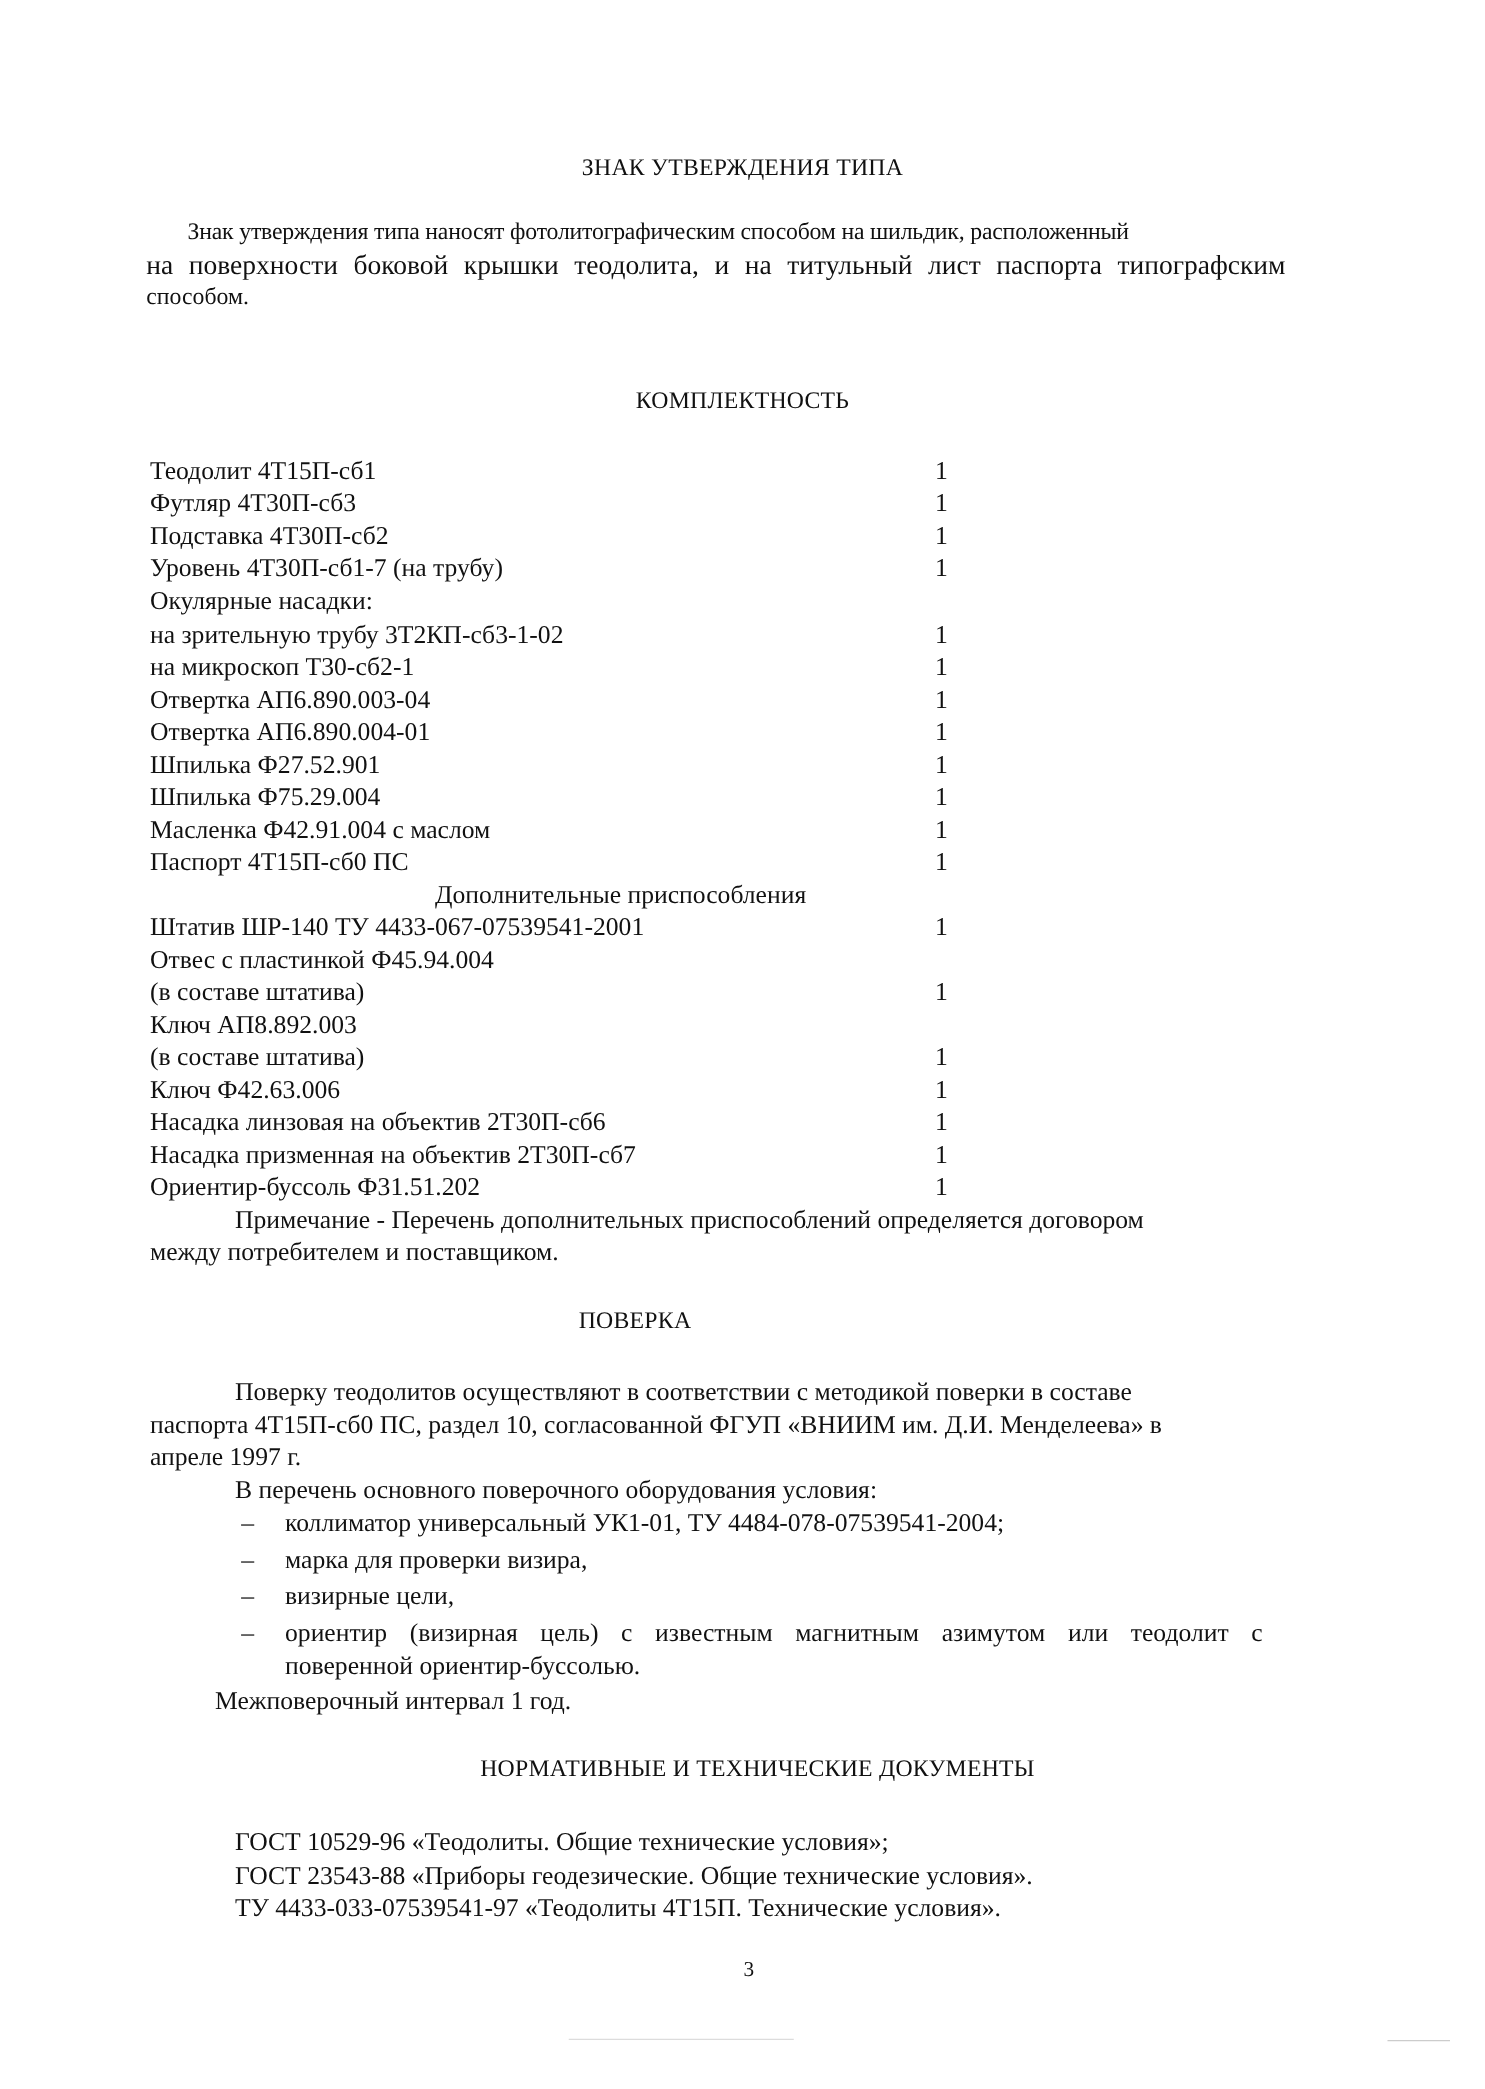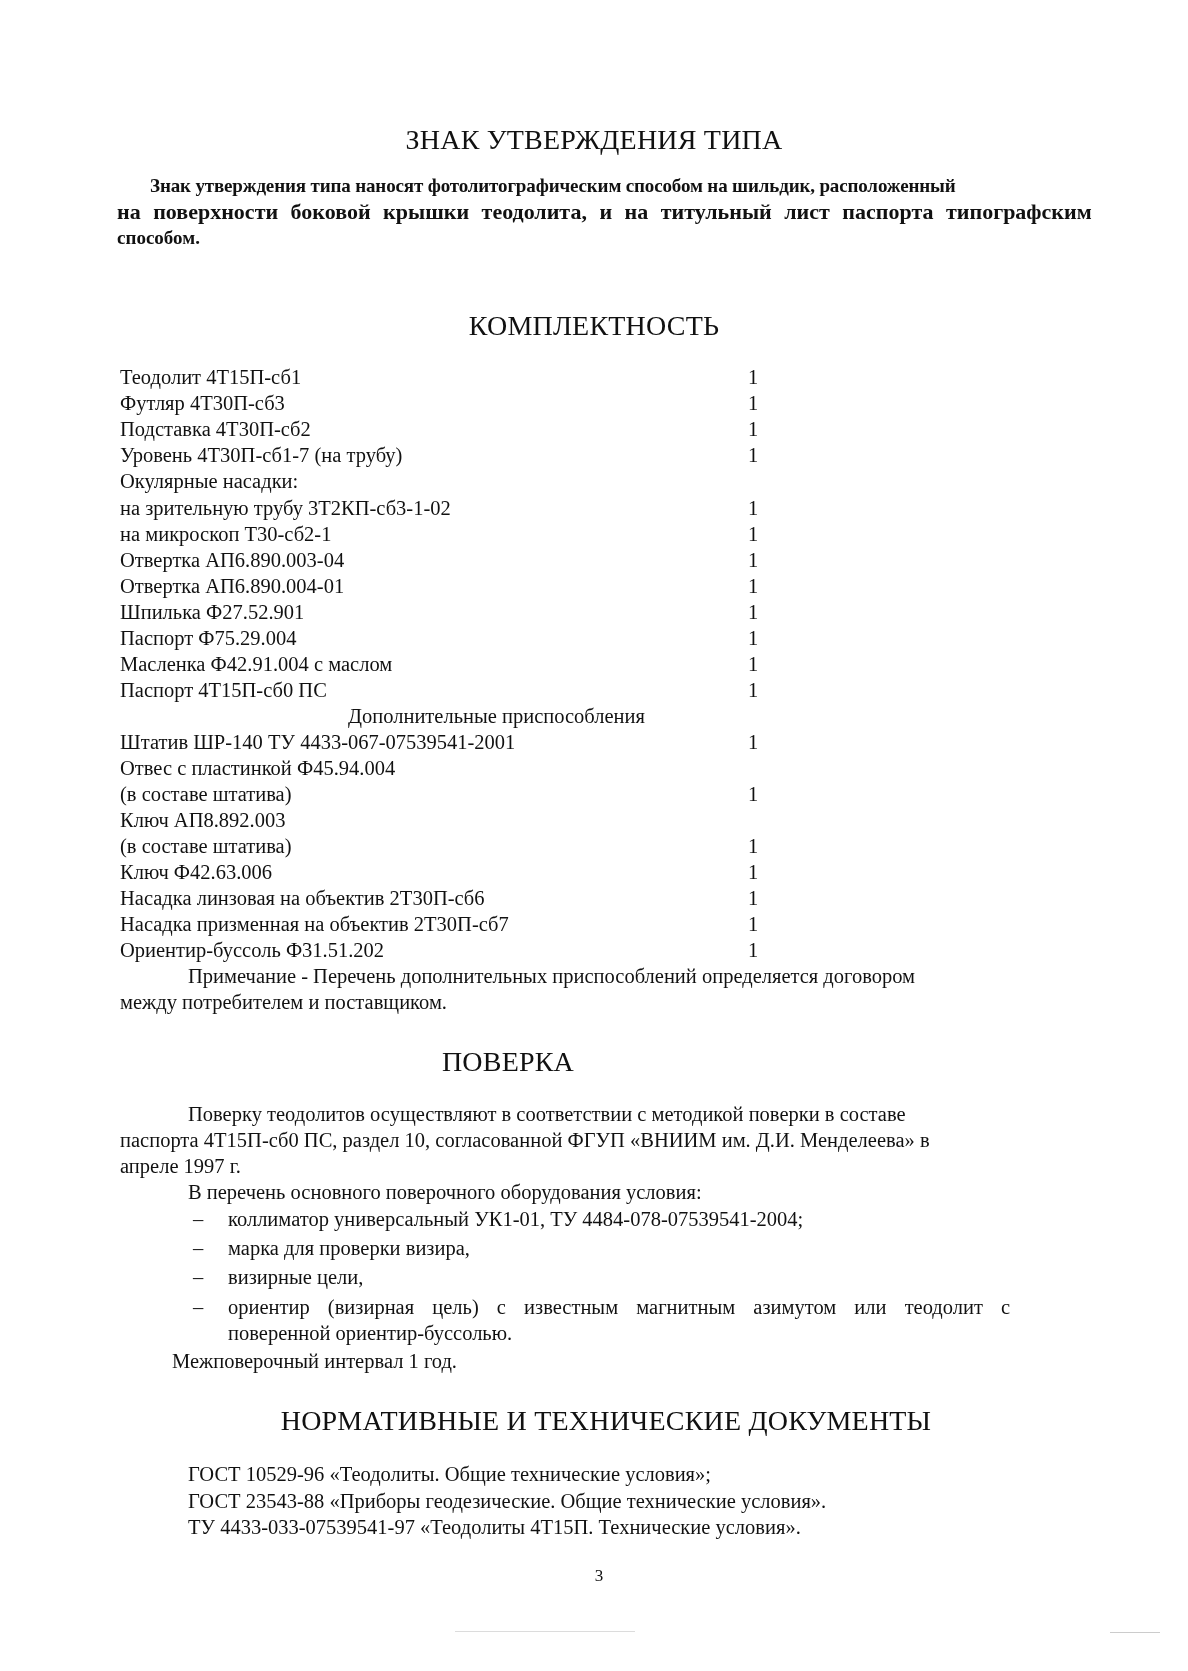--- a/index.html
+++ b/index.html
@@ -2,22 +2,22 @@
 <html><head>
 <meta charset="utf-8">
 <style>
   html, body { margin: 0; padding: 0; background: #ffffff; }
   body {
     width: 1188px; height: 1671px; position: relative; overflow: hidden;
     font-family: "Liberation Serif", "DejaVu Serif", serif;
     color: #111111;
   }
   .abs { position: absolute; white-space: nowrap; }
-  .heading { font-size: 28px; letter-spacing: 0.2px; }
-  .para { font-size: 19.5px; line-height: 27px; font-weight: bold; }
+  .heading { font-size: 19px; letter-spacing: 0.2px; }
+  .para { font-size: 19.5px; line-height: 27px; }
   .list-text { font-size: 20.5px; }
   .qty { font-size: 20.5px; }
   .scan-marks { position: absolute; height: 1px; background: #9a9a9a; }
 </style>
 </head>
 <body>
 
 <div class="abs heading" style="left:0; width:1188px; text-align:center; top:124px;">ЗНАК УТВЕРЖДЕНИЯ ТИПА</div>
 
 <div class="abs para" style="left:150px; top:172px; font-size:19px; letter-spacing:-0.15px;">Знак утверждения типа наносят фотолитографическим способом на шильдик, расположенный</div>
@@ -49,21 +49,21 @@
 
   <div class="abs list-text" style="left:120px; top:549px;">Отвертка АП6.890.003-04</div>
   <div class="abs qty" style="left:748px; top:549px;">1</div>
 
   <div class="abs list-text" style="left:120px; top:575px;">Отвертка АП6.890.004-01</div>
   <div class="abs qty" style="left:748px; top:575px;">1</div>
 
   <div class="abs list-text" style="left:120px; top:601px;">Шпилька Ф27.52.901</div>
   <div class="abs qty" style="left:748px; top:601px;">1</div>
 
-  <div class="abs list-text" style="left:120px; top:627px;">Паспорт Ф75.29.004</div>
+  <div class="abs list-text" style="left:120px; top:627px;">Шпилька Ф75.29.004</div>
   <div class="abs qty" style="left:748px; top:627px;">1</div>
 
   <div class="abs list-text" style="left:120px; top:653px;">Масленка Ф42.91.004 с маслом</div>
   <div class="abs qty" style="left:748px; top:653px;">1</div>
 
   <div class="abs list-text" style="left:120px; top:679px;">Паспорт 4Т15П-сб0 ПС</div>
   <div class="abs qty" style="left:748px; top:679px;">1</div>
 
   <div class="abs list-text" style="left:348px; top:705px;">Дополнительные приспособления</div>
 

